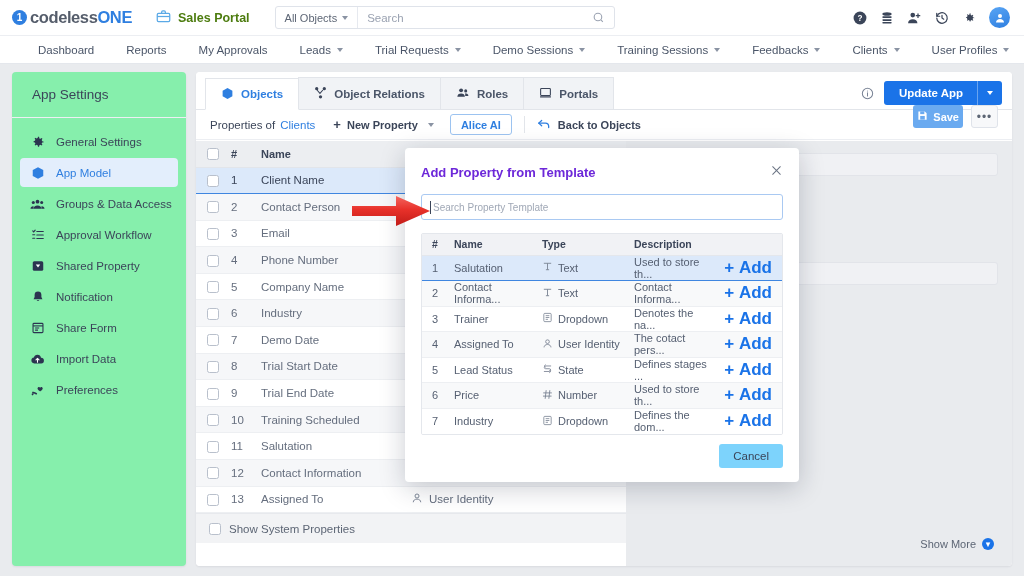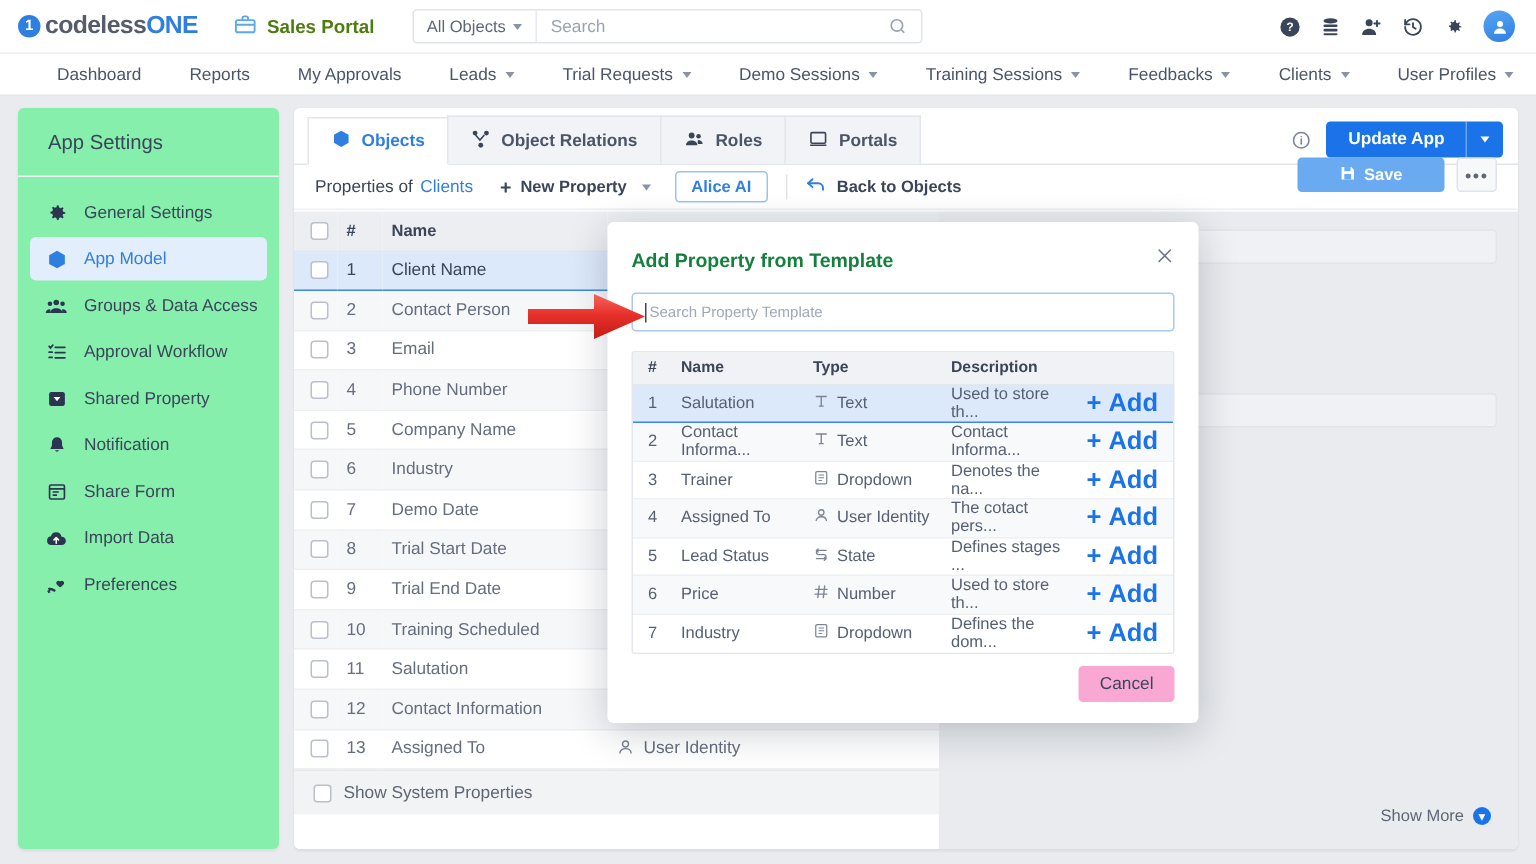--- a/index.html
+++ b/index.html
@@ -173,21 +173,21 @@
     font-size:11.5px; color:#5d6675; background:#f2f3f5; border-top:1px solid #e7e9ed;
   }
 
   .right-pane { flex:1; background:#e9ebee; padding:12px 14px; position:relative; }
   .rp-field { height:23px; background:#f0f1f4; border:1px solid #e2e4e9; border-radius:3px; margin-bottom:16px; }
   .rp-small { width:56px; height:22px; background:#f0f1f4; border:1px solid #e2e4e9; border-radius:3px; margin-bottom:18px; }
   .rp-check { display:flex; align-items:center; gap:8px; font-size:11.5px; color:#5d6675; margin-bottom:18px; }
   .rp-actions { position:absolute; right:14px; top:-36px; display:flex; align-items:center; gap:8px; }
   .btn-save {
     background:#6aaaf0; color:#fff; font-size:11px; font-weight:700; border-radius:3px;
-    height:23px; padding:0 28px; display:flex; align-items:center; gap:5px; cursor:pointer;
+    height:23px; padding:0 4px; display:flex; align-items:center; gap:5px; cursor:pointer;
   }
   .btn-dots {
     width:27px;height:23px;border:1px solid #dfe3ea;border-radius:3px;background:#f7f8fa;
     display:flex;align-items:center;justify-content:center; color:#5d6675; letter-spacing:1px;
     font-size:12px; cursor:pointer;
   }
   .showmore {
     position:absolute; right:18px; bottom:16px; display:flex; align-items:flex-start; gap:6px;
     font-size:11px; color:#5d6675; cursor:pointer;
   }
@@ -196,21 +196,21 @@
 
   
   .modal {
     position:absolute; left:405px; top:148px; width:394px; height:334px;
     background:#fff; border-radius:4px; box-shadow:0 6px 26px rgba(18,28,50,.22);
     z-index:40; display:flex; flex-direction:column;
   }
   .modal-head {
     display:flex; align-items:center; padding:14px 14px 0 16px;
   }
-  .modal-title { font-size:13px; font-weight:700; color:#15803d; }
+  .modal-title { font-size:13px; font-weight:700; color:#6d28d9; }
   .modal-x { margin-left:auto; color:#6b7484; cursor:pointer; font-size:15px; line-height:1; padding:2px 2px 4px; }
   .modal-search {
     margin:11px 16px 0 16px; height:26px; border:1px solid #a9c9f2; border-radius:3px;
     display:flex; align-items:center; padding:0 8px; background:#fff;
   }
   .caretbar { width:1px; height:13px; background:#3b4559; margin-right:2px; animation:blink 1s step-end infinite; }
   @keyframes blink { 50% { opacity:0; } }
   .modal-search input {
     flex:1; border:0; outline:0; font-size:10px; font-family:inherit; color:#3b4559; background:transparent;
   }
@@ -231,21 +231,21 @@
   .m-num { width:26px; padding-left:10px !important; }
   .m-name { width:88px; }
   .m-type { width:92px; }
   .m-desc { width:auto; }
   .m-add { width:46px; text-align:right; padding-right:10px !important; }
   .addlink { color:#1a73e8; font-weight:700; font-size:17px; cursor:pointer; white-space:nowrap; }
   .typecell { display:flex; align-items:center; gap:5px; }
 
   .modal-foot { margin-top:auto; padding:0 16px 14px 0; display:flex; justify-content:flex-end; }
   .btn-cancel {
-    background:#f9a8d4; color:#3b4559; font-size:11.5px; height:24px; padding:0 14px;
+    background:#7dd3fc; color:#3b4559; font-size:11.5px; height:24px; padding:0 14px;
     display:flex; align-items:center; border-radius:3px; border:none; cursor:pointer; font-family:inherit;
   }
 
   
   .arrow { position:absolute; left:352px; top:193px; z-index:60; pointer-events:none; }
 </style>
 </head>
 <body>
 
 <div class="app">

